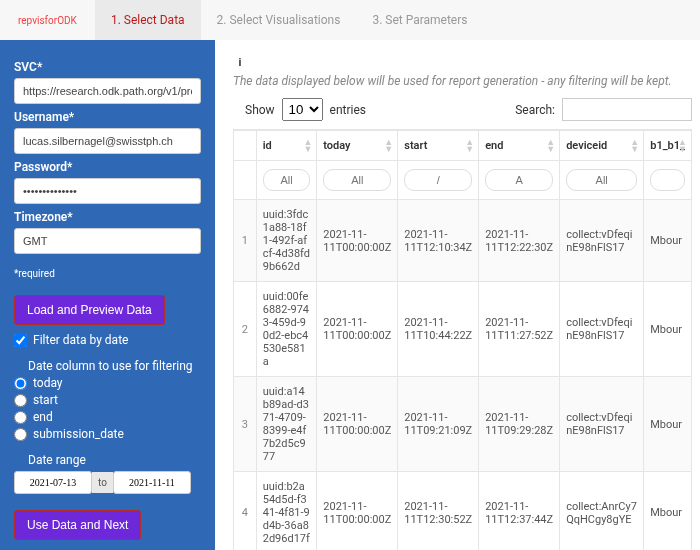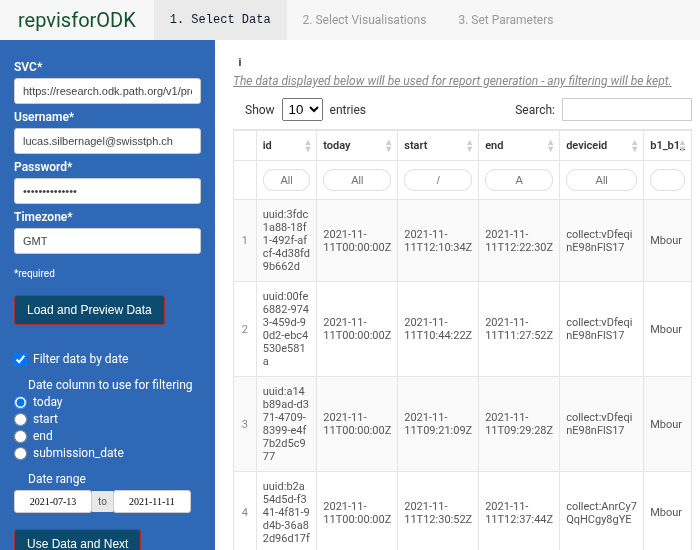--- a/index.html
+++ b/index.html
@@ -1,35 +1,35 @@
 <!DOCTYPE html>
 <html><head>
 <meta charset="utf-8">
 <style>
 * { box-sizing: border-box; margin: 0; padding: 0; }
 body { font-family: -apple-system, "Segoe UI", Roboto, sans-serif; font-size: 13px; color: #333; background: #fff; width: 700px; height: 550px; overflow: hidden; }
 .topbar { display: flex; align-items: center; background: #f7f7f7; height: 40px; }
-.brand { padding: 0 18px; font-size: 20px; color: #14532d; font-weight: 400; }
+.brand { padding: 0 18px; font-size: 10px; color: #ef4444; font-weight: 400; }
 .step { padding: 0 16px; height: 100%; display: flex; align-items: center; font-size: 12px; color: #999; cursor: pointer; }
-.step.active { background: #eaeaea; color: #0f172a; font-family: Liberation Mono, monospace; }
+.step.active { background: #eaeaea; color: #b91c1c; }
 .main { display: flex; height: calc(100% - 40px); }
 .sidebar { width: 215px; background: #2f68b5; color: #fff; padding: 14px; overflow-y: auto; font-size: 12px; }
 .sidebar label.fld { display: block; font-weight: 600; margin: 6px 0 4px; font-size: 12px; }
 .sidebar input.txt { width: 100%; padding: 6px 8px; border: 1px solid #ccc; border-radius: 3px; font-size: 11px; color: #444; }
 .req { font-size: 10px; margin-top: 14px; display: block; }
-.btn-red { background: #0c4a6e; border: 1px solid #b52b27; color: #fff; padding: 7px 12px; border-radius: 3px; font-size: 12px; cursor: pointer; margin-top: 16px; display: inline-block; }
-.chk-row { display: flex; align-items: center; gap: 6px; margin-top: 27px; font-size: 12px; }
+.btn-red { background: #6d28d9; border: 1px solid #b52b27; color: #fff; padding: 7px 12px; border-radius: 3px; font-size: 12px; cursor: pointer; margin-top: 16px; display: inline-block; }
+.chk-row { display: flex; align-items: center; gap: 6px; margin-top: 8px; font-size: 12px; }
 .radio-group { margin-top: 2px; }
 .radio-row { display: flex; align-items: center; gap: 6px; font-size: 12px; margin: 3px 0; }
 .date-range { display: flex; align-items: center; gap: 0; margin-top: 4px; }
 .date-range input { width: 78px; padding: 5px; font-size: 10px; border: 1px solid #ccc; border-radius: 3px; text-align: center; font-family: Liberation Serif, serif; }
 .date-range .to { background: #e8e8e8; color: #555; font-size: 10px; padding: 5px 6px; }
 .content { flex: 1; padding: 14px 8px 14px 18px; overflow: hidden; position: relative; }
 .info-icon { font-weight: bold; color: #333; display: inline-block; width: 14px; height: 14px; border-radius: 50%; text-align: center; line-height: 14px; font-size: 11px; }
-.hint { font-style: italic; color: #888; font-size: 12px; margin: 4px 0 10px; text-decoration: underline; }
+.hint { font-style: italic; color: #888; font-size: 12px; margin: 4px 0 10px; }
 .controls { display: flex; justify-content: space-between; align-items: flex-start; margin-bottom: 8px; font-size: 12px; color: #333; margin-left: 12px; }
 .controls select { margin: 0 4px; padding: 2px; }
 .controls input.search { border: 1px solid #ccc; padding: 3px 6px; width: 130px; margin-left: 4px; }
 .tbl-wrap { overflow-x: hidden; border-top: 1px solid #e5e5e5; }
 table { border-collapse: collapse; width: 100%; font-size: 11px; color: #555; }
 th, td { border: 1px solid #e5e5e5; padding: 8px 6px; text-align: left; vertical-align: middle; }
 th { font-weight: 600; color: #333; background: #fff; position: relative; }
 th .sort { position: absolute; right: 4px; top: 50%; transform: translateY(-50%); color: #ccc; font-size: 9px; line-height: 7px; }
 tr.filter-row input { width: 100%; padding: 4px; border: 1px solid #ddd; border-radius: 10px; font-size: 11px; color: #888; text-align: center; }
 td.idx { text-align: center; color: #888; width: 26px; }

